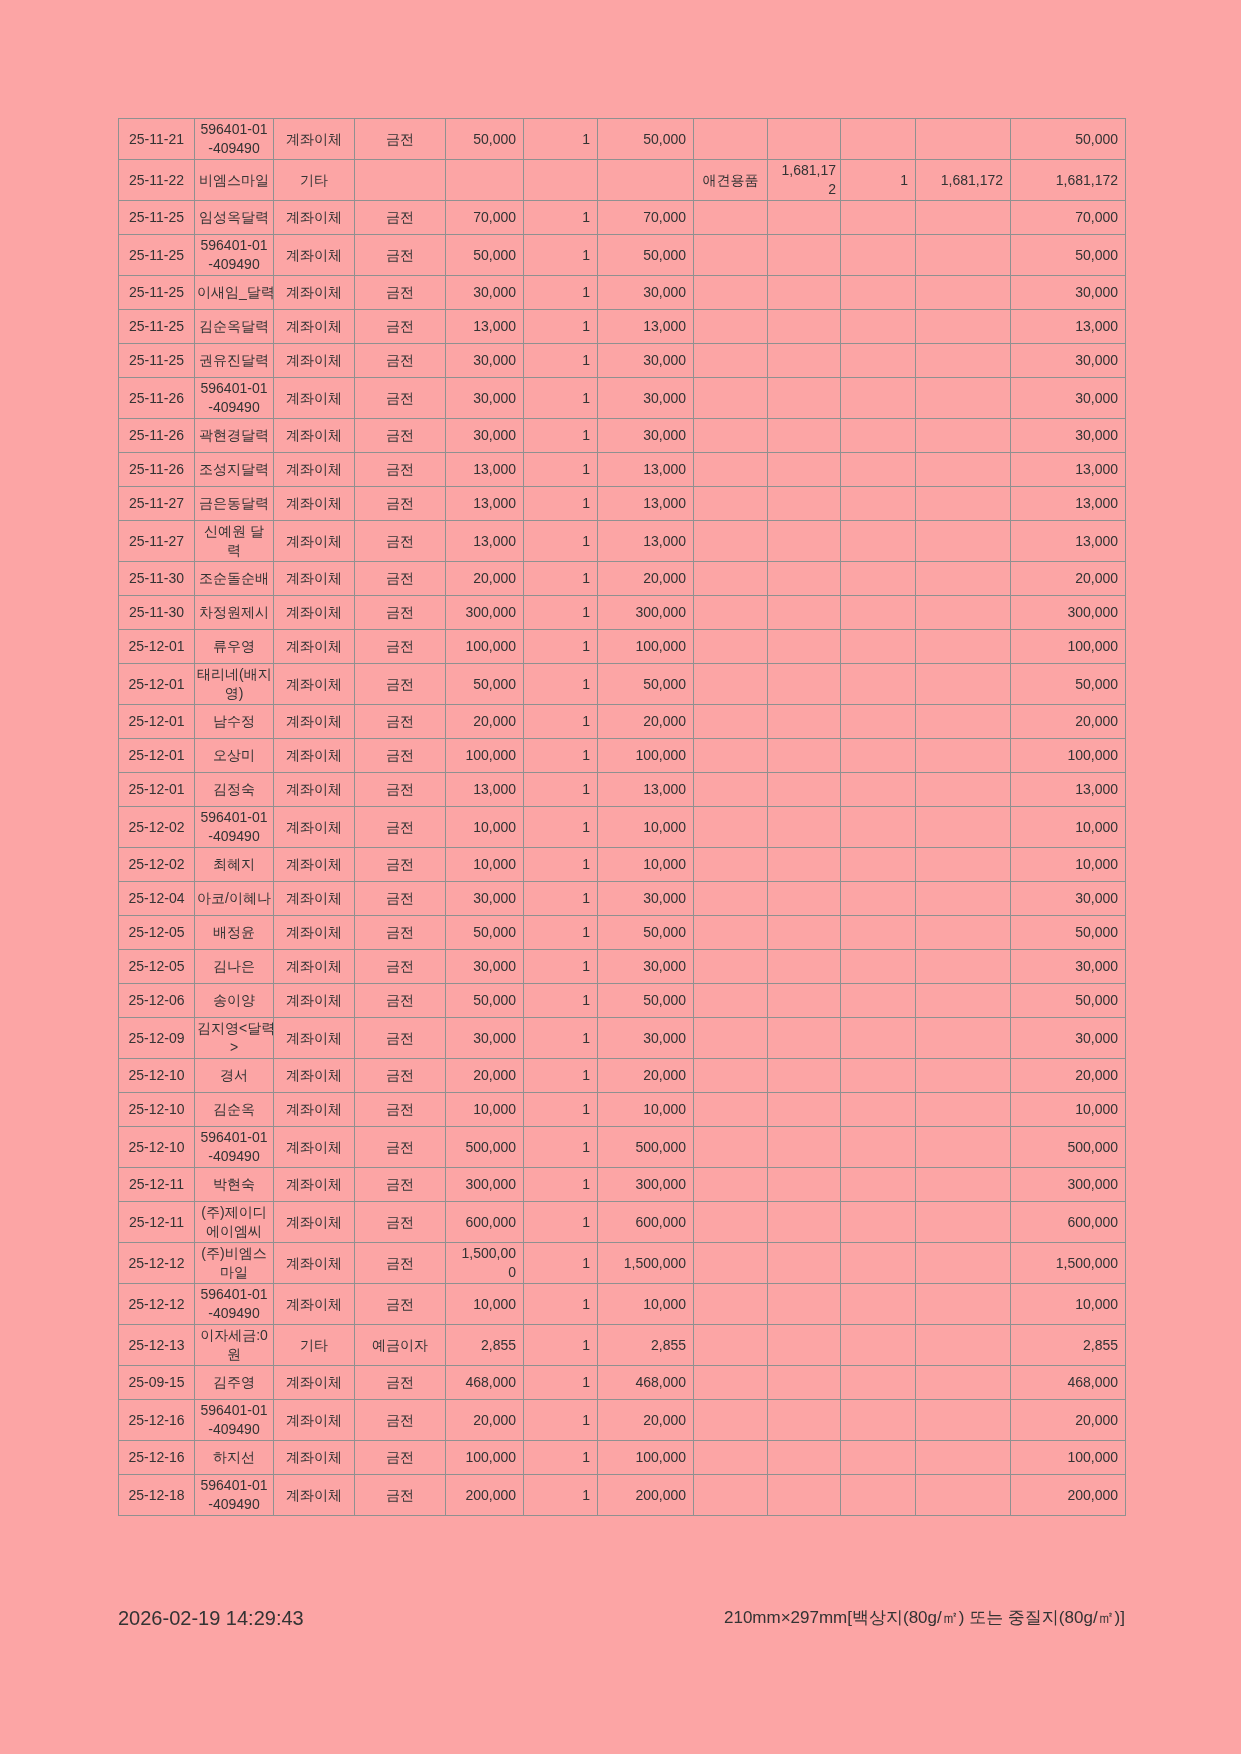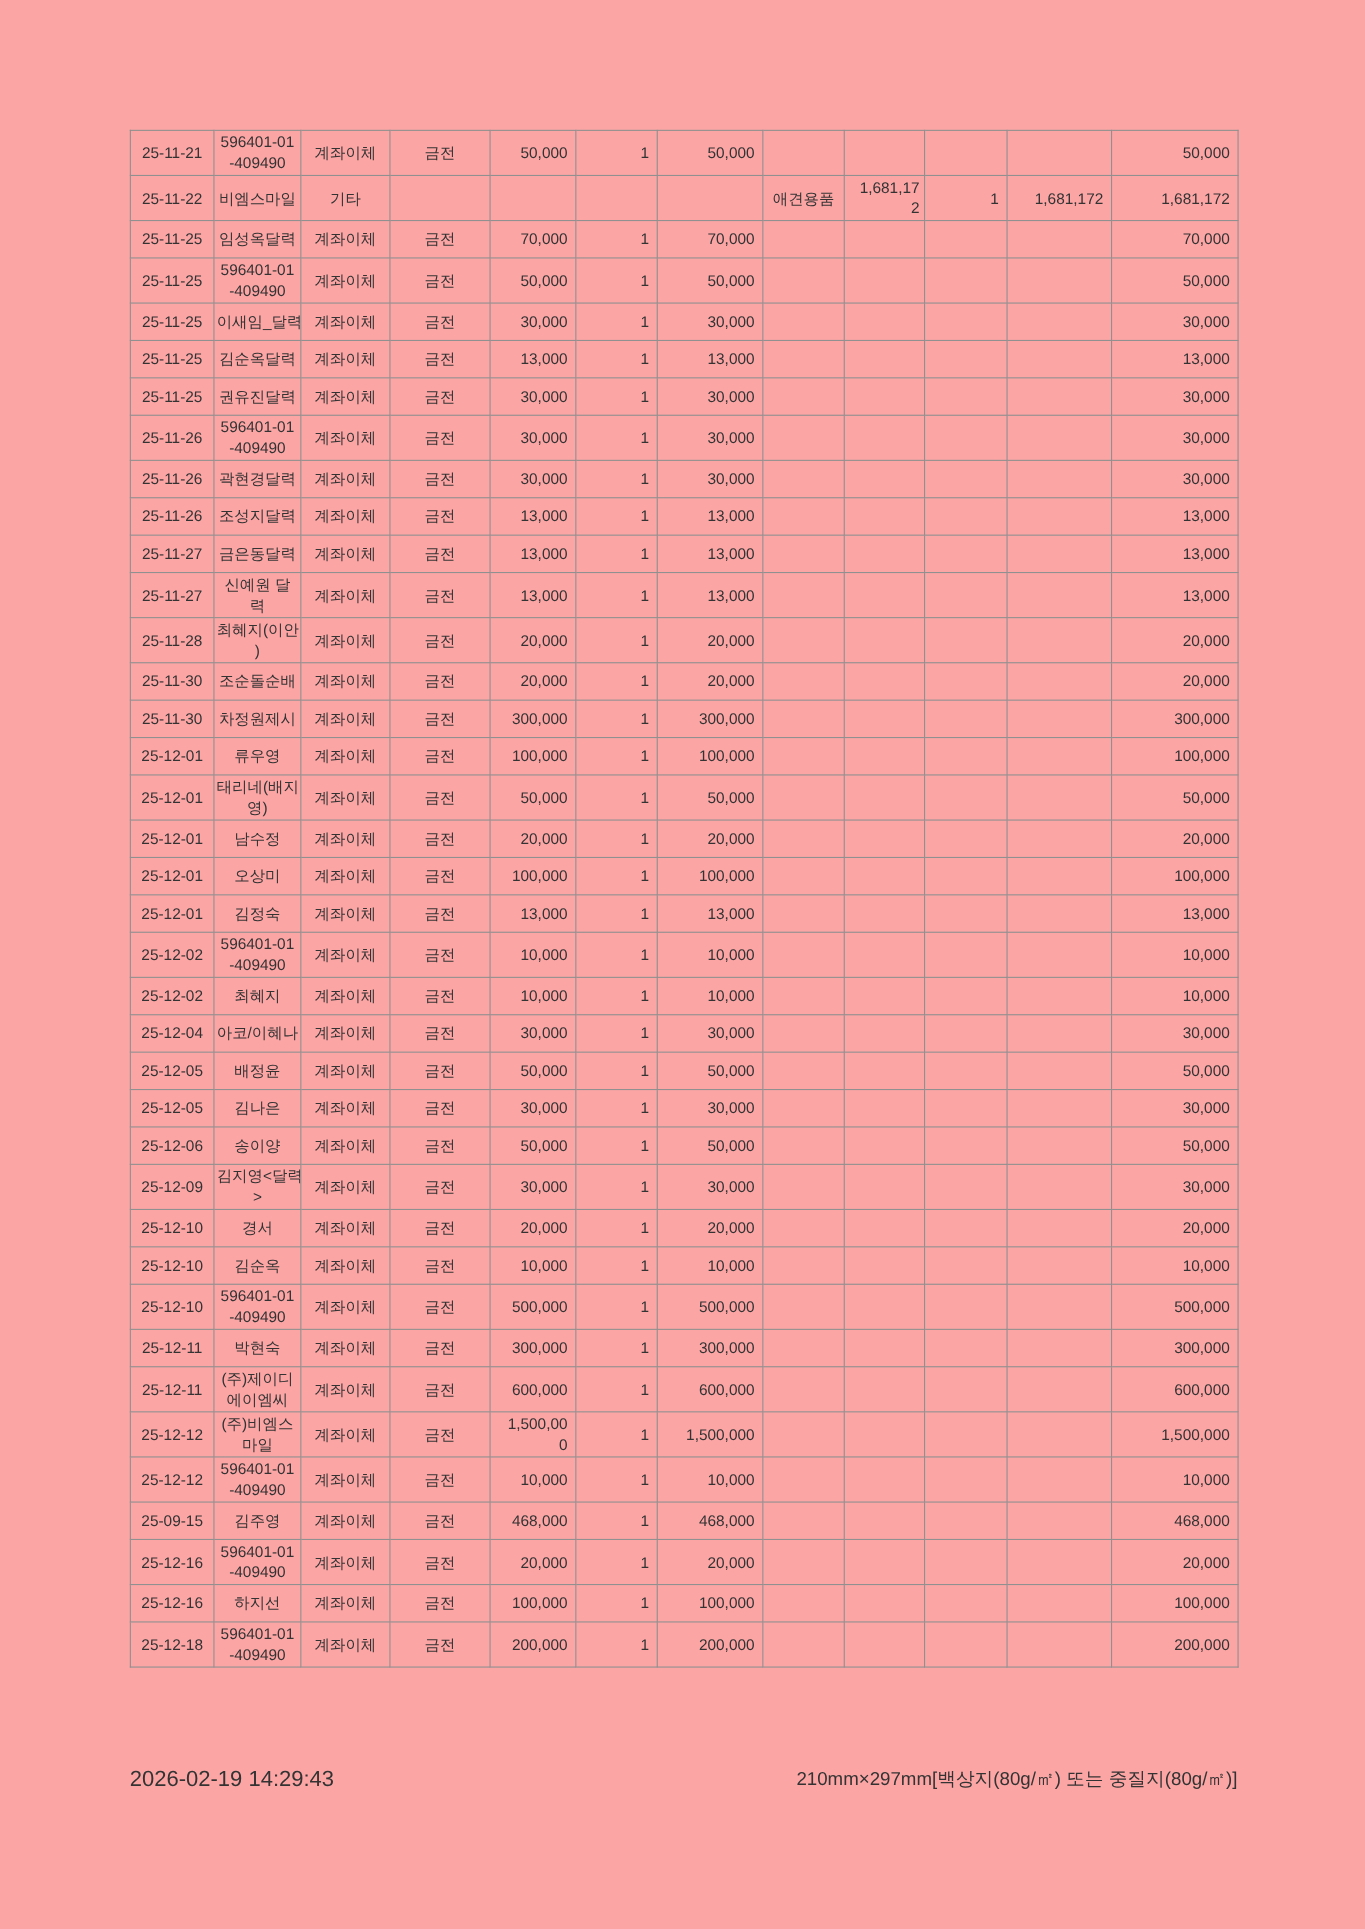--- a/index.html
+++ b/index.html
@@ -256,35 +256,20 @@
           <td>13,000</td>
           <td>1</td>
           <td>13,000</td>
           <td></td>
           <td></td>
           <td></td>
           <td></td>
           <td>13,000</td>
         </tr>
         <tr>
-          <td>25-11-28</td>
-          <td>최혜지(이안
-)</td>
-          <td>계좌이체</td>
-          <td>금전</td>
-          <td>20,000</td>
-          <td>1</td>
-          <td>20,000</td>
-          <td></td>
-          <td></td>
-          <td></td>
-          <td></td>
-          <td>20,000</td>
-        </tr>
-        <tr>
           <td>25-11-30</td>
           <td>조순돌순배</td>
           <td>계좌이체</td>
           <td>금전</td>
           <td>20,000</td>
           <td>1</td>
           <td>20,000</td>
           <td></td>
           <td></td>
           <td></td>
@@ -571,20 +556,35 @@
           <td>계좌이체</td>
           <td>금전</td>
           <td>10,000</td>
           <td>1</td>
           <td>10,000</td>
           <td></td>
           <td></td>
           <td></td>
           <td></td>
           <td>10,000</td>
+        </tr>
+        <tr>
+          <td>25-12-13</td>
+          <td>이자세금:0
+원</td>
+          <td>기타</td>
+          <td>예금이자</td>
+          <td>2,855</td>
+          <td>1</td>
+          <td>2,855</td>
+          <td></td>
+          <td></td>
+          <td></td>
+          <td></td>
+          <td>2,855</td>
         </tr>
         <tr>
           <td>25-09-15</td>
           <td>김주영</td>
           <td>계좌이체</td>
           <td>금전</td>
           <td>468,000</td>
           <td>1</td>
           <td>468,000</td>
           <td></td>

